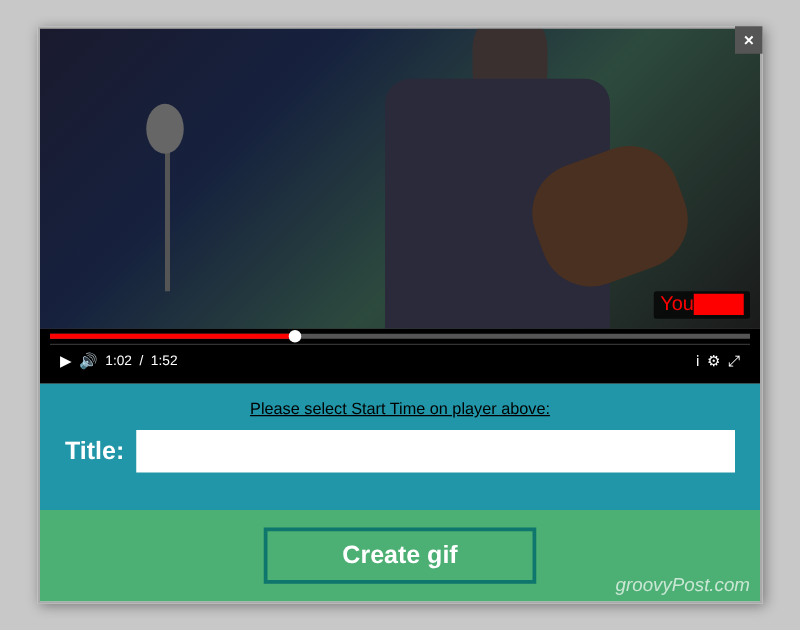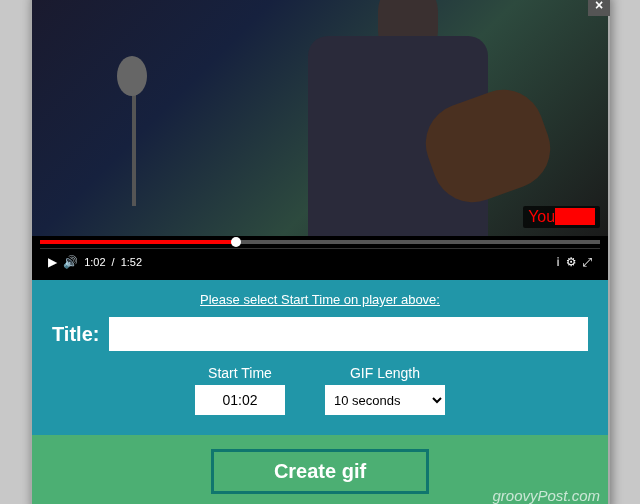--- a/index.html
+++ b/index.html
@@ -159,21 +159,21 @@
       display: flex;
       align-items: center;
       gap: 6px;
     }
     
     .form-section {
       background: #2196a8;
       padding: 12px 20px 16px;
     }
     .instruction-text {
-      color: #ffffff;
+      color: #000000;
       font-size: 13px;
       text-align: center;
       text-decoration: underline;
       margin-bottom: 10px;
     }
     .title-row {
       display: flex;
       align-items: center;
       gap: 10px;
       margin-bottom: 14px;
@@ -302,35 +302,19 @@
   </div>
 
   <div class="form-section">
     <div class="instruction-text">Please select Start Time on player above:</div>
 
     <div class="title-row">
       <span class="title-label">Title:</span>
       <input class="title-input" type="text" placeholder="" style="">
     </div>
 
-    <div class="fields-row">
-      <div class="field-group">
-        <span class="field-label">Start Time</span>
-        <input class="time-input" type="text" value="01:02" style="">
-      </div>
-      <div class="field-group">
-        <span class="field-label">GIF Length</span>
-        <select class="length-select">
-          <option>5 seconds</option>
-          <option selected="">10 seconds</option>
-          <option>15 seconds</option>
-          <option>20 seconds</option>
-          <option>30 seconds</option>
-        </select>
-      </div>
-    </div>
   </div>
 
   <div class="create-section" style="position:relative;">
     <button class="create-btn">Create gif</button>
     <div class="watermark">groovyPost.com</div>
   </div>
 </div>
 
 </body></html>

